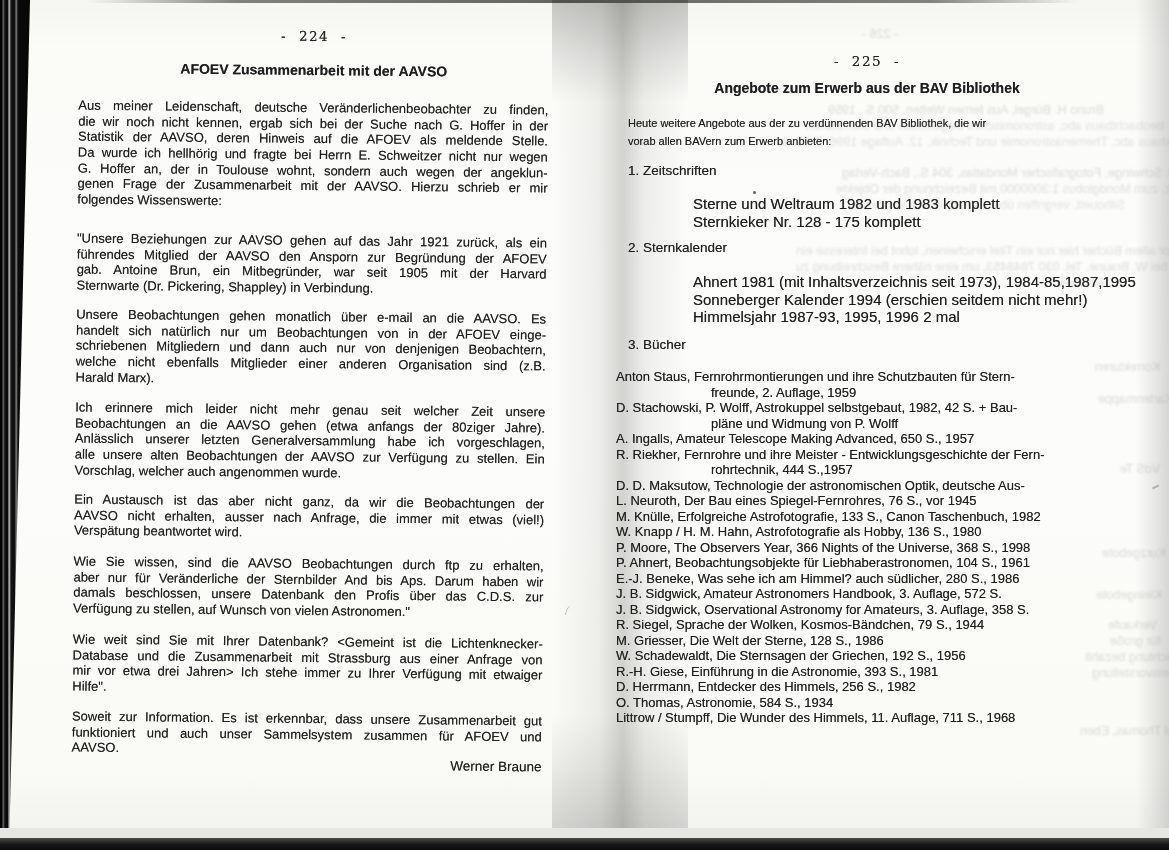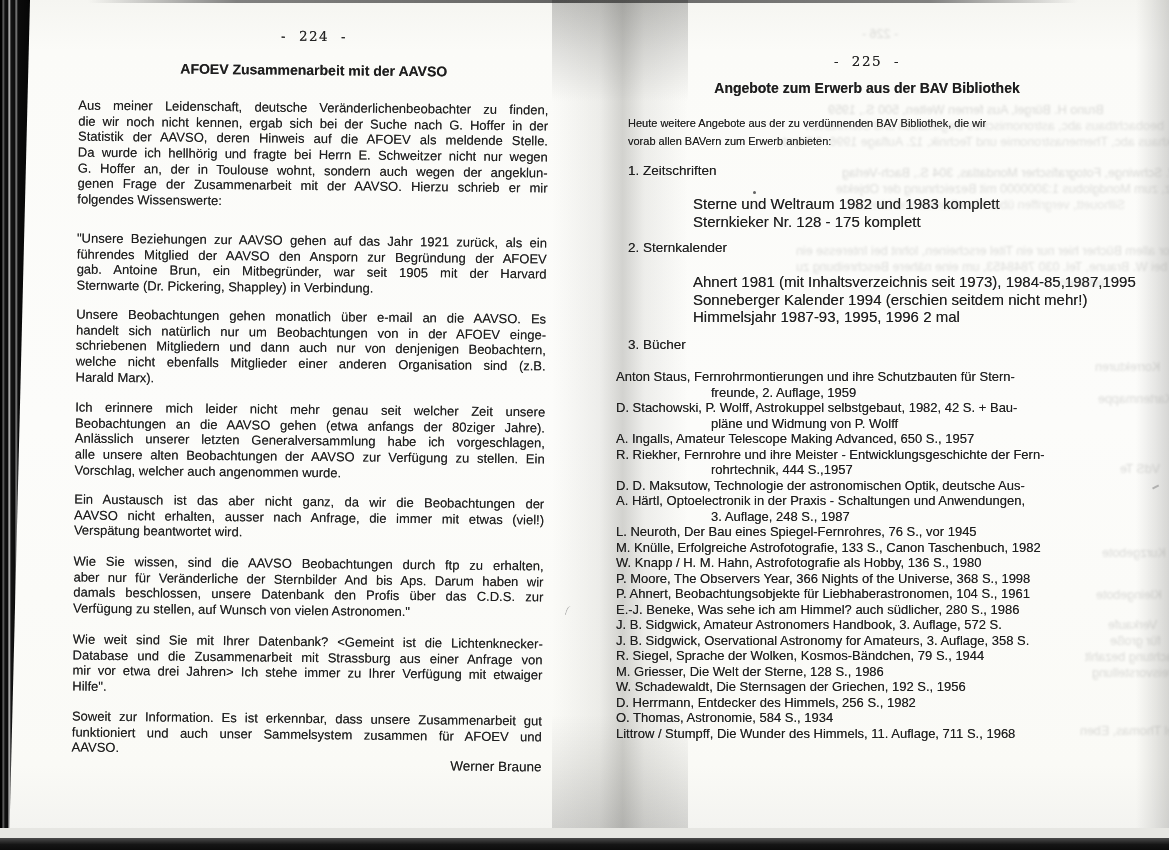--- a/index.html
+++ b/index.html
@@ -155,24 +155,20 @@
             <div class="ln">A. Ingalls, Amateur Telescope Making Advanced, 650 S., 1957</div>
           </div>
           <div>
             <div class="ln">R. Riekher, Fernrohre und ihre Meister - Entwicklungsgeschichte der Fern-</div>
             <div class="ln cont">rohrtechnik, 444 S.,1957</div>
           </div>
           <div>
             <div class="ln">D. D. Maksutow, Technologie der astronomischen Optik, deutsche Aus-</div>
           </div>
           <div>
-            <div class="ln">A. Härtl, Optoelectronik in der Praxis - Schaltungen und Anwendungen,</div>
-            <div class="ln cont">3. Auflage, 248 S., 1987</div>
-          </div>
-          <div>
             <div class="ln">L. Neuroth, Der Bau eines Spiegel-Fernrohres, 76 S., vor 1945</div>
           </div>
           <div>
             <div class="ln">M. Knülle, Erfolgreiche Astrofotografie, 133 S., Canon Taschenbuch, 1982</div>
           </div>
           <div>
             <div class="ln">W. Knapp / H. M. Hahn, Astrofotografie als Hobby, 136 S., 1980</div>
           </div>
           <div>
             <div class="ln">P. Moore, The Observers Year, 366 Nights of the Universe, 368 S., 1998</div>
@@ -190,20 +186,23 @@
             <div class="ln">J. B. Sidgwick, Oservational Astronomy for Amateurs, 3. Auflage, 358 S.</div>
           </div>
           <div>
             <div class="ln">R. Siegel, Sprache der Wolken, Kosmos-Bändchen, 79 S., 1944</div>
           </div>
           <div>
             <div class="ln">M. Griesser, Die Welt der Sterne, 128 S., 1986</div>
           </div>
           <div>
             <div class="ln">W. Schadewaldt, Die Sternsagen der Griechen, 192 S., 1956</div>
+          </div>
+          <div>
+            <div class="ln">R.-H. Giese, Einführung in die Astronomie, 393 S., 1981</div>
           </div>
           <div>
             <div class="ln">D. Herrmann, Entdecker des Himmels, 256 S., 1982</div>
           </div>
           <div>
             <div class="ln">O. Thomas, Astronomie, 584 S., 1934</div>
           </div>
           <div>
             <div class="ln">Littrow / Stumpff, Die Wunder des Himmels, 11. Auflage, 711 S., 1968</div>
           </div>

